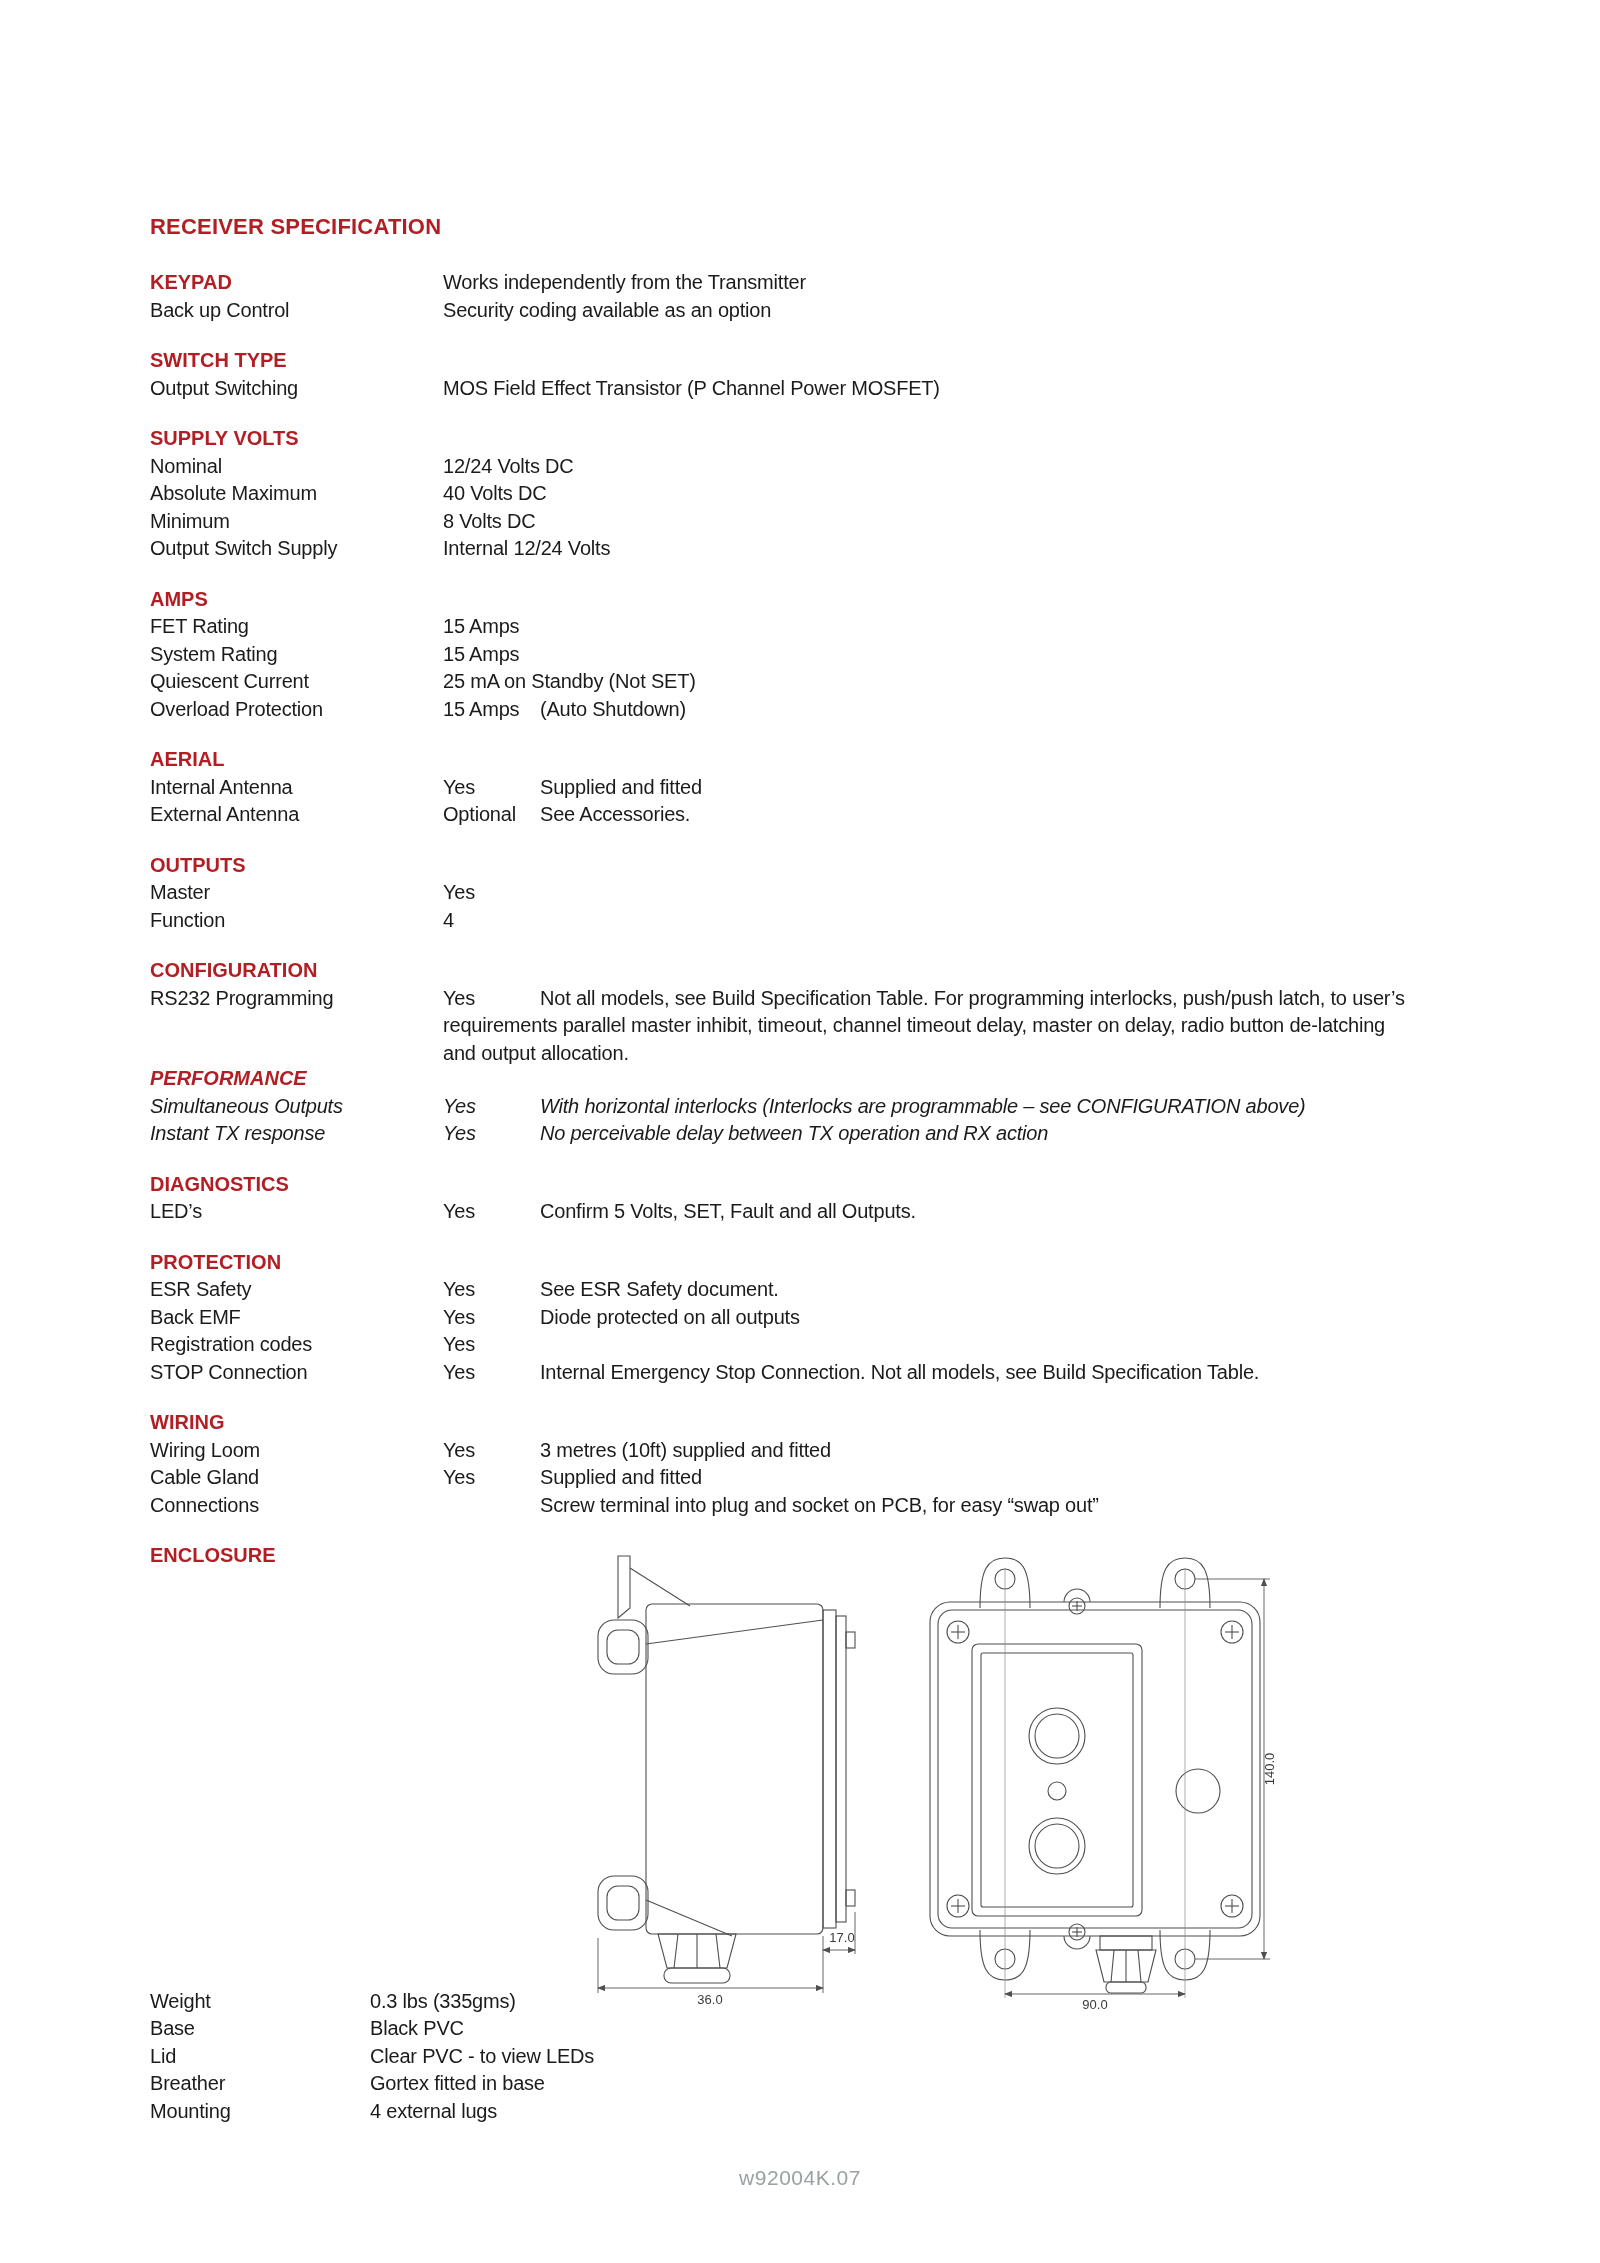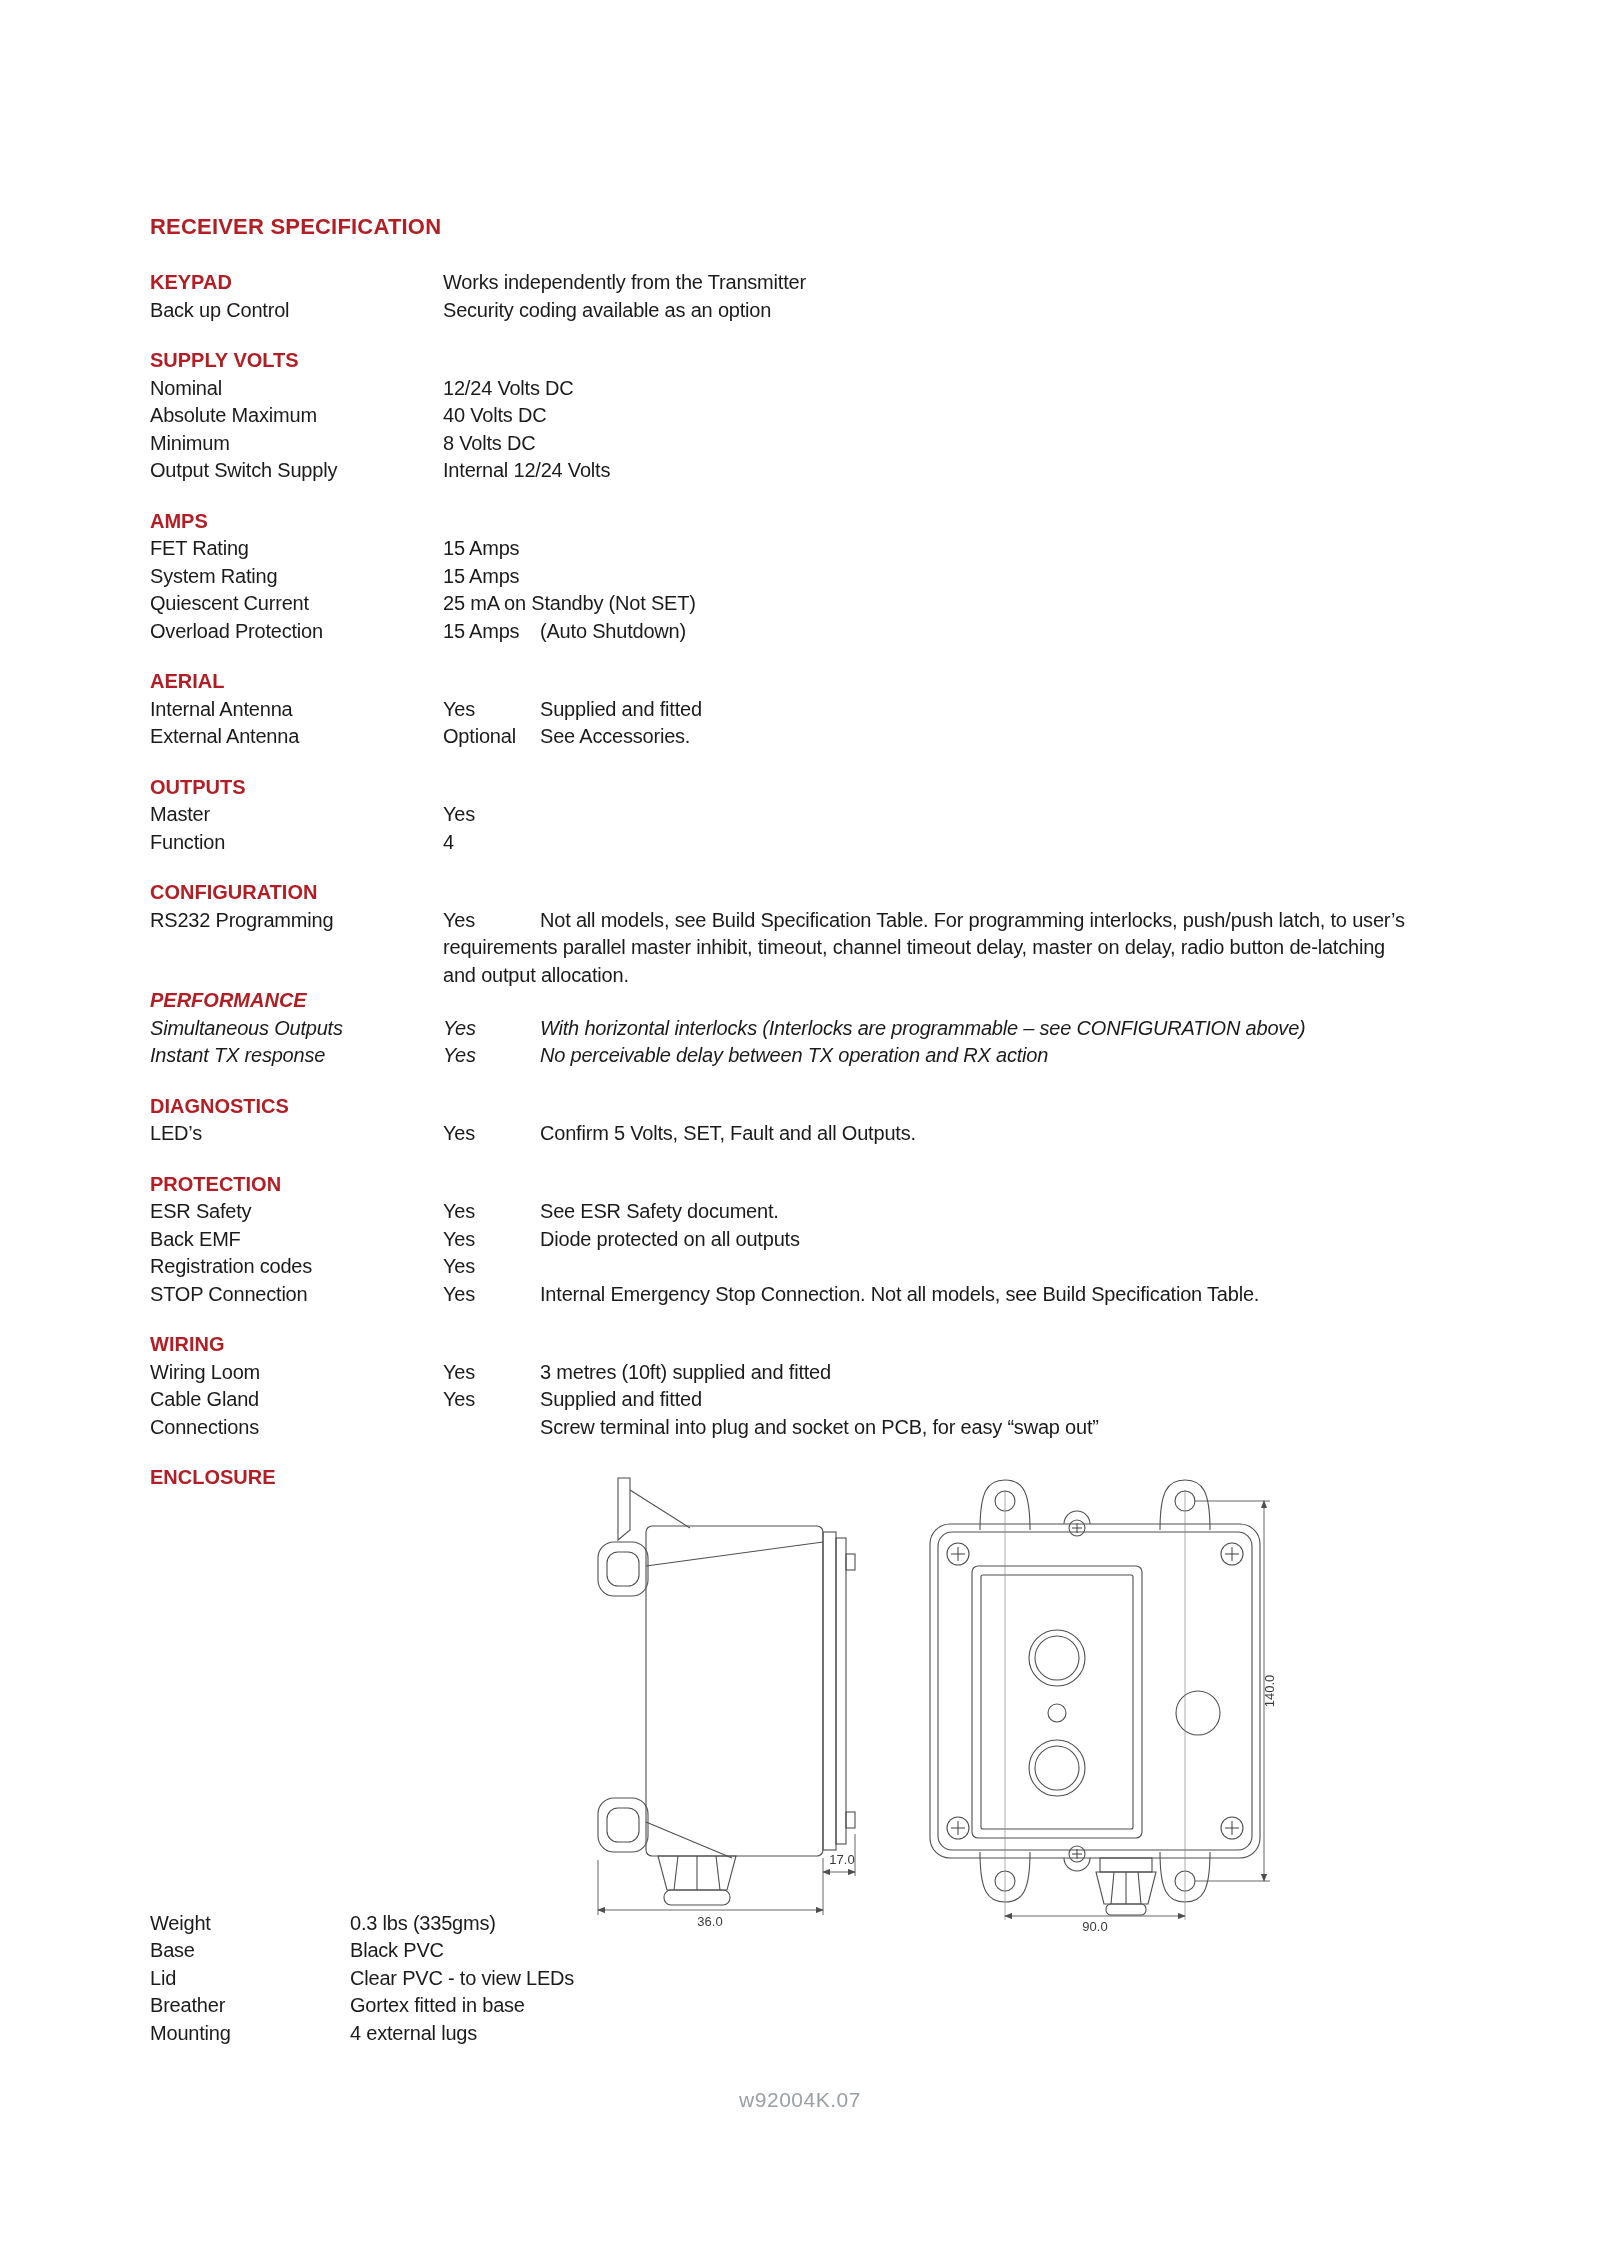--- a/index.html
+++ b/index.html
@@ -15,21 +15,21 @@
   .section{margin:0 0 23px 0;}
   .section.tight{margin-top:-25px;font-style:italic;}
   .row{
     display:grid;grid-template-columns:293px 97px 1fr;
     font-size:20px;line-height:27.5px;white-space:nowrap;letter-spacing:-0.2px;
   }
   .cell{overflow:visible;}
   .cell.hdr{font-weight:bold;color:#b21e24;letter-spacing:0;}
   .drawing{margin:-45px 0 0 430px;width:700px;height:465px;}
   .details{margin-top:-25px;}
-  .details .row{grid-template-columns:200px 1fr;}
+  .details .row{grid-template-columns:200px 1fr;gap:20px;}
   .footer{
     text-align:center;margin-top:40px;font-size:21px;line-height:25px;
     color:#9aa0a5;letter-spacing:0.5px;
   }
 </style>
 </head>
 <body>
 
 <div class="doc">
   <div class="content">
@@ -38,20 +38,29 @@
 
     <div id="sections">
         <div class="section">
           <div class="row">
             <span class="cell hdr">KEYPAD</span>
             <span class="cell val">Works independently from the Transmitter</span>
           </div>
           <div class="row">
             <span class="cell lab">Back up Control</span>
             <span class="cell val">Security coding available as an option</span>
+          </div>
+        </div>
+        <div class="section">
+          <div class="row">
+            <span class="cell hdr">SWITCH TYPE</span>
+          </div>
+          <div class="row">
+            <span class="cell lab">Output Switching</span>
+            <span class="cell val">MOS Field Effect Transistor (P Channel Power MOSFET)</span>
           </div>
         </div>
         <div class="section">
           <div class="row">
             <span class="cell hdr">SUPPLY VOLTS</span>
           </div>
           <div class="row">
             <span class="cell lab">Nominal</span>
             <span class="cell val">12/24 Volts DC</span>
           </div>

